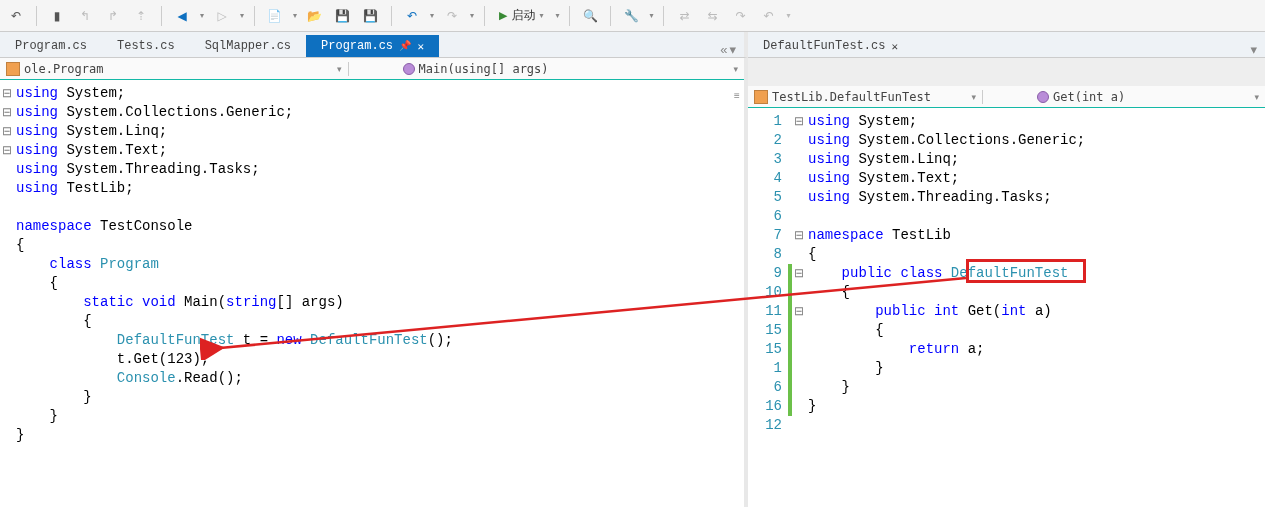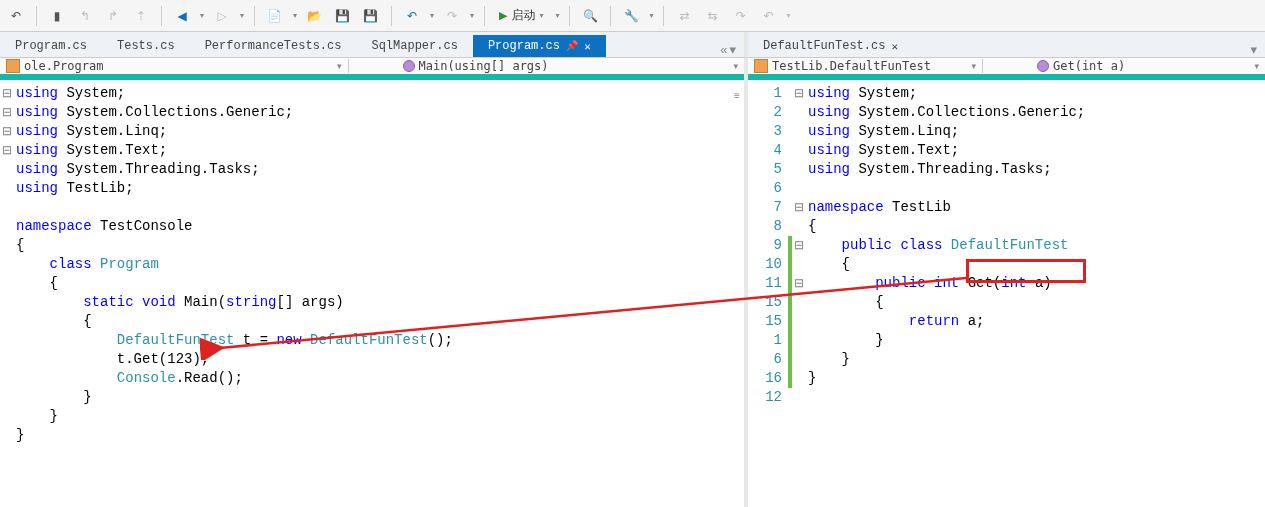--- a/index.html
+++ b/index.html
@@ -10,29 +10,29 @@
   .tb-arrow { width:8px; height:24px; display:flex; align-items:center; justify-content:center; color:#888; font-size:8px; }
   .start-btn { display:flex; align-items:center; gap:4px; padding:0 6px; height:22px; color:#333; }
   .start-play { color:#388a34; font-size:11px; }
   .config-select { font-size:12px; padding:1px 18px 1px 4px; border:1px solid #abadb3; background:#fff; height:20px; font-family:Consolas,monospace; color:#555; }
   .tabstrip { height:26px; background:#eef2f6; border-bottom:1px solid #ccc; display:flex; align-items:flex-end; position:relative; }
   .tab { padding:3px 14px 3px 14px; font-size:12px; font-family:Consolas,"Courier New",monospace; color:#444; border:1px solid transparent; display:flex; align-items:center; gap:6px; }
   .tab.active { background:#0e70c0; color:#fff; border:1px solid #0e70c0; }
   .tab .close { font-size:11px; }
   .tab.active .close { color:#fff; }
   .tabstrip .overflow { margin-left:auto; margin-right:8px; color:#888; font-size:13px; display:flex; gap:2px; }
-  .navbar { height:22px; background:#fafafa; border-bottom:6px solid #14b8a6; display:flex; align-items:center; font-size:12px; color:#444;gap:48px; }
+  .navbar { height:22px; background:#fafafa; border-bottom:1px solid #14b8a6; display:flex; align-items:center; font-size:12px; color:#444;gap:48px; }
   .nav-left  { flex:1; padding:0 6px; border-right:1px solid #ccc; display:flex; align-items:center; gap:4px; }
   .nav-right { flex:1; padding:0 6px; display:flex; align-items:center; gap:4px; }
   .nav-icon-class { width:14px; height:14px; background:#f0a050; border:1px solid #c0803f; }
   .nav-icon-method { width:12px; height:12px; border-radius:50%; background:#b98cd8; border:1px solid #8a5ea8; }
   .codewrap { display:flex; height:calc(100% - 32px - 26px); }
   .pane { background:#fff; overflow:hidden; position:relative; }
   .pane.left  { flex:0 0 748px; border-right:4px solid #e8e8e8; }
-  .pane.right { flex:1; }
+  .pane.right { flex:1;margin-top:28px; }
   .code { font-family:Liberation Mono, monospace; font-size:14px; line-height:19px; white-space:pre; padding:4px 0 0 2px; }
   .gutter { width:40px; text-align:right; color:#2b91af; padding:4px 6px 0 0; font-family:Consolas,"Courier New",monospace; font-size:14px; line-height:19px; background:#fff; }
   .flex-row { display:flex; }
   .kw { color:#0000ff; }
   .typ { color:#2b91af; }
   .pln { color:#000; }
   .changebar { width:4px; background:#6cc04a; }
   .collapse-col { width:14px; text-align:center; color:#808080; font-family:Consolas; font-size:12px; line-height:19px; padding-top:4px; }
   .red-box { position:absolute; border:3px solid #d22; }
   .arrow-svg { position:absolute; pointer-events:none; }
@@ -85,23 +85,20 @@
 </div>
 
 <div style="display:flex;height:26px">
   <div class="tabstrip" style="flex:0 0 748px;border-right:4px solid #e8e8e8">
     <div id="tabs-left" style="display: flex;">
         <div class="tab">
           <span>Program.cs</span>
         </div>
         <div class="tab">
           <span>Tests.cs</span>
-        </div>
-        <div class="tab">
-          <span>PerformanceTests.cs</span>
         </div>
         <div class="tab">
           <span>SqlMapper.cs</span>
         </div>
         <div class="tab active">
           <span>Program.cs</span>
           <span style="font-size: 10px;">📌</span>
           <span class="close">✕</span>
         </div>
       </div>

